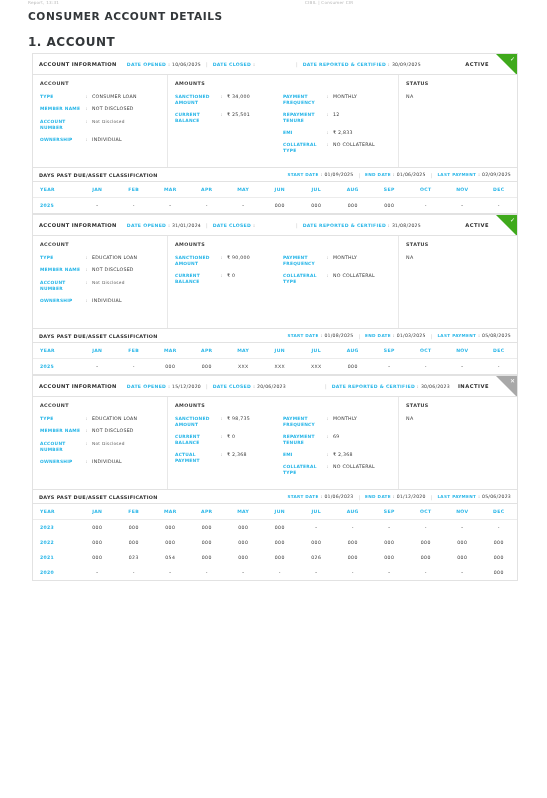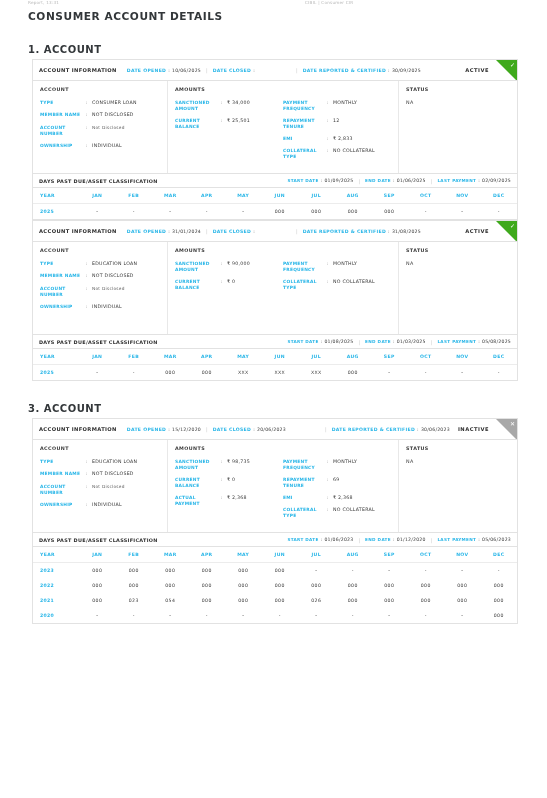--- a/index.html
+++ b/index.html
@@ -20,22 +20,22 @@
   .page-head .ph-right { position:absolute; left:305px; top:0; }
 
   .wrap { position:absolute; left:0; top:8px; width:547px; }
 
   h1.page-title {
     margin:0 0 0 28px; padding-top:2px;
     font-size:10.6px; font-weight:bold; letter-spacing:.55px;
     color:#33373a;
   }
   .sec-title {
-    margin:22px 0 4px 28px;
-    font-size:10px; font-weight:bold; letter-spacing:.5px; color:#33373a;
+    margin:13px 0 4px 28px;
+    font-size:12px; font-weight:bold; letter-spacing:.5px; color:#33373a;
   }
 
   .card {
     margin-left:32px; width:486px;
     border:1px solid #e2e2e2; background:#fff;
     position:relative;
   }
 
   
   .card-hd {
@@ -413,21 +413,20 @@
               <td>XXX</td>
               <td>000</td>
               <td>-</td>
               <td>-</td>
               <td>-</td>
               <td>-</td>
             </tr>
           </tbody>
         </table>
       </div>
-      <div class="sec-title">3. ACCOUNT</div>
       <div class="card">
         <div class="card-hd">
           <span class="hd-title">ACCOUNT INFORMATION</span>
           <span style="width:10px"></span>
           <span class="hd-grp">
             <span class="hd-lbl">DATE OPENED</span>
             <span class="hd-sep-colon">:</span>
             <span class="hd-val">15/12/2020</span>
           </span>
           <span class="pipe">|</span>

